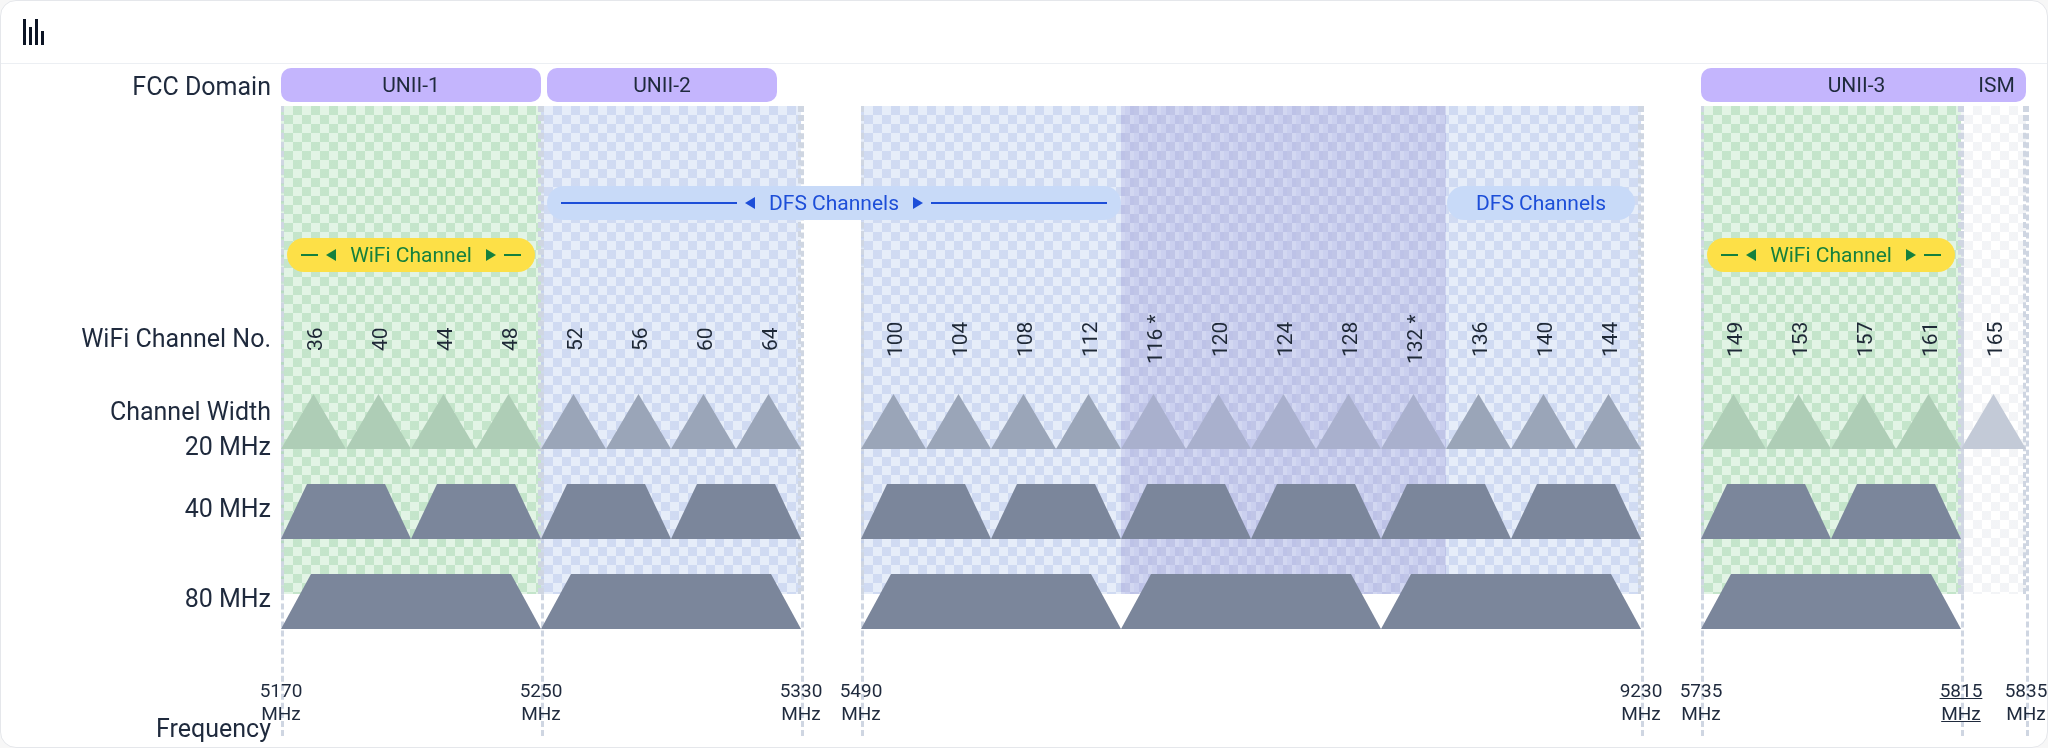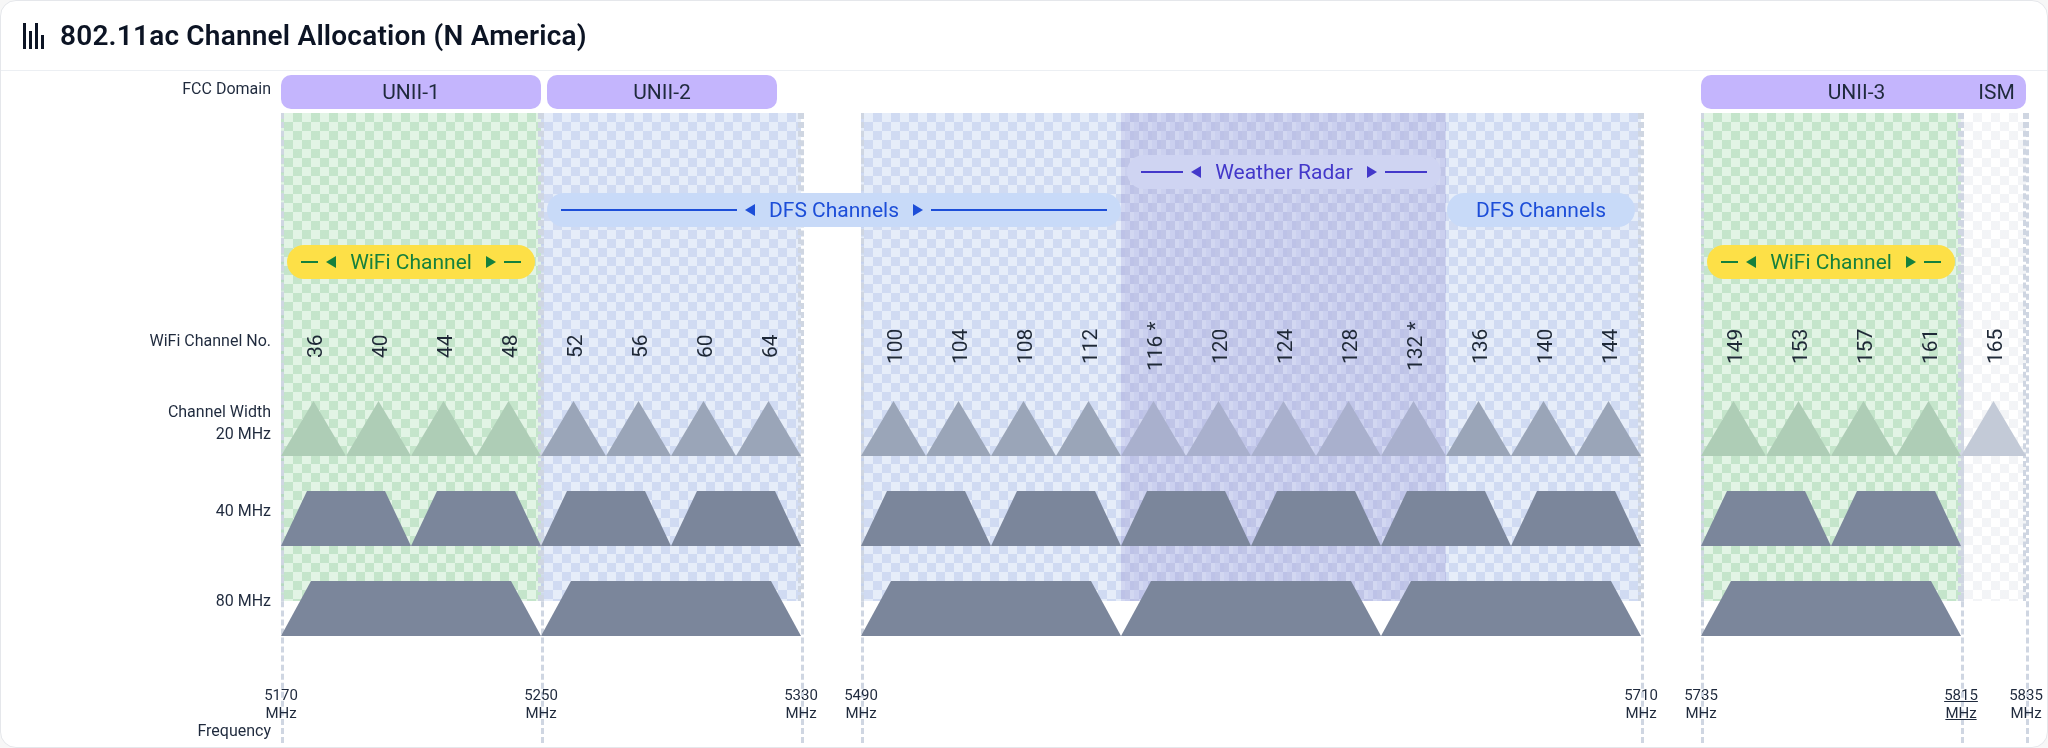--- a/index.html
+++ b/index.html
@@ -7,21 +7,21 @@
   .card { width:2048px; height:748px; background:#fff; border:1px solid #e5e7eb; border-radius:16px; margin:0; overflow:hidden; position:relative; }
   .header { display:flex; align-items:center; gap:16px; padding:18px 26px 18px 22px; border-bottom:1px solid #eceff3; }
   .bars-icon { display:inline-flex; gap:3px; align-items:flex-end; height:26px; }
   .bars-icon span { display:block; width:3px; background:#0c1424; height:26px; }
   .bars-icon span:nth-child(2){height:18px;}
   .bars-icon span:nth-child(3){height:26px;}
   .bars-icon span:nth-child(4){height:14px;}
   .title { font-size:28px; font-weight:600; color:#0c1424; letter-spacing:.2px; }
   .content { position:relative; height:calc(100% - 66px); }
   
-  .rowlabel { position:absolute; right:calc(100% - 270px); text-align:right; font-size:16px; color:#1f2a3d; }
+  .rowlabel { position:absolute; right:calc(100% - 270px); text-align:right; font-size:25px; color:#1f2a3d; }
   
   .pill { position:absolute; height:34px; border-radius:10px; display:flex; align-items:center; justify-content:center; font-size:21px; }
   .pill.gray { background:#c4b5fd; color:#1f2a3d; }
   .pill.green { background:#fde047; color:#15803d; border-radius:18px; }
   .pill.blue  { background:#c8daf8; color:#1d4ed8; border-radius:18px; }
   .pill.purple{ background:#cfd4f2; color:#4338ca; border-radius:18px; }
   .arrowed { gap:10px; }
   .arrowed::before, .arrowed::after { content:""; flex:1; height:2px; background:currentColor; position:relative; }
   .arrowed::before { margin-left:14px; }
   .arrowed::after  { margin-right:14px; }
@@ -56,35 +56,34 @@
   }
   .ch-label { position:absolute; writing-mode:vertical-rl; transform:rotate(180deg); font-size:21px; color:#1f2937; top:225px; height:100px; text-align:center; }
   
   .widths { position:absolute; left:0; right:0; }
   .tri { fill:#9aa5b8; }
   .tri.green { fill:#aecdb6; }
   .tri.purple{ fill:#a9b0cd; }
   .tri.light { fill:#c3cad7; }
   .trap { fill:#7b869b; }
   
-  .freq { position:absolute; font-size:15px; color:#1f2a3d; text-align:center; }
+  .freq { position:absolute; font-size:19px; color:#1f2a3d; text-align:center; }
   .dash { position:absolute; top:42px; bottom:8px; width:0; border-left:3px dashed #cfd6e2; }
 </style>
 </head>
 <body>
 
 <div class="card">
   <div class="header">
     <span class="bars-icon">
         <span></span>
         <span></span>
         <span></span>
         <span></span>
       </span>
-    <span class="title">802.11ac Channel Allocation (N America)</span>
   </div>
 
   <div class="content">
 
     <div class="rowlabel" style="top:8px;">FCC Domain</div>
     <div class="rowlabel" style="top:260px;">WiFi Channel No.</div>
     <div class="rowlabel" style="top:330px; line-height:1.4;">
       <span>Channel Width</span><br>
       <span>20 MHz</span>
     </div>
@@ -114,25 +113,20 @@
     <div class="pill gray" style="left:1966px; width:59px; top:4px;">ISM</div>
 
     <div class="pill green arrowed" style="left:286px; width:248px; top:174px;">
       <span class="lcap"></span>
         <span class="txt">WiFi Channel</span>
         <span class="rcap"></span>
     </div>
     <div class="pill blue arrowed" style="left:546px; width:574px; top:122px;">
       <span class="lcap"></span>
         <span class="txt">DFS Channels</span>
-        <span class="rcap"></span>
-    </div>
-    <div class="pill purple arrowed" style="left:1126px; width:314px; top:84px;">
-      <span class="lcap"></span>
-        <span class="txt">Weather Radar</span>
         <span class="rcap"></span>
     </div>
     <div class="pill blue" style="left:1446px; width:188px; top:122px; justify-content:center;">DFS Channels</div>
     <div class="pill green arrowed" style="left:1706px; width:248px; top:174px;">
       <span class="lcap"></span>
         <span class="txt">WiFi Channel</span>
         <span class="rcap"></span>
     </div>
 
     <div id="channels-holder">
@@ -226,21 +220,21 @@
         </div>
         <div class="freq" style="left: 768px; top: 615px; width: 64px;">
           <div>5330</div>
           <div>MHz</div>
         </div>
         <div class="freq" style="left: 828px; top: 615px; width: 64px;">
           <div>5490</div>
           <div>MHz</div>
         </div>
         <div class="freq" style="left: 1608px; top: 615px; width: 64px;">
-          <div>5710</div>
+          <div>9230</div>
           <div>MHz</div>
         </div>
         <div class="freq" style="left: 1668px; top: 615px; width: 64px;">
           <div>5735</div>
           <div>MHz</div>
         </div>
         <div class="freq" style="left: 1928px; top: 615px; width: 64px; text-decoration: underline;">
           <div>5815</div>
           <div>MHz</div>
         </div>

